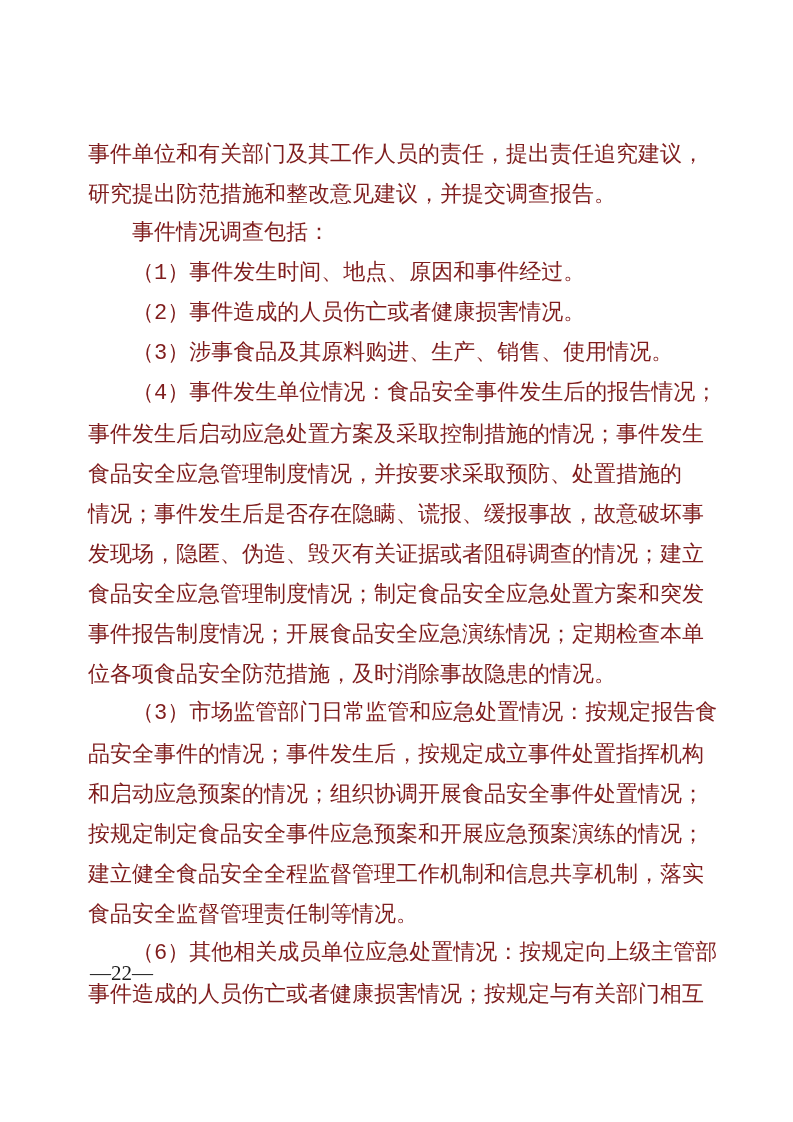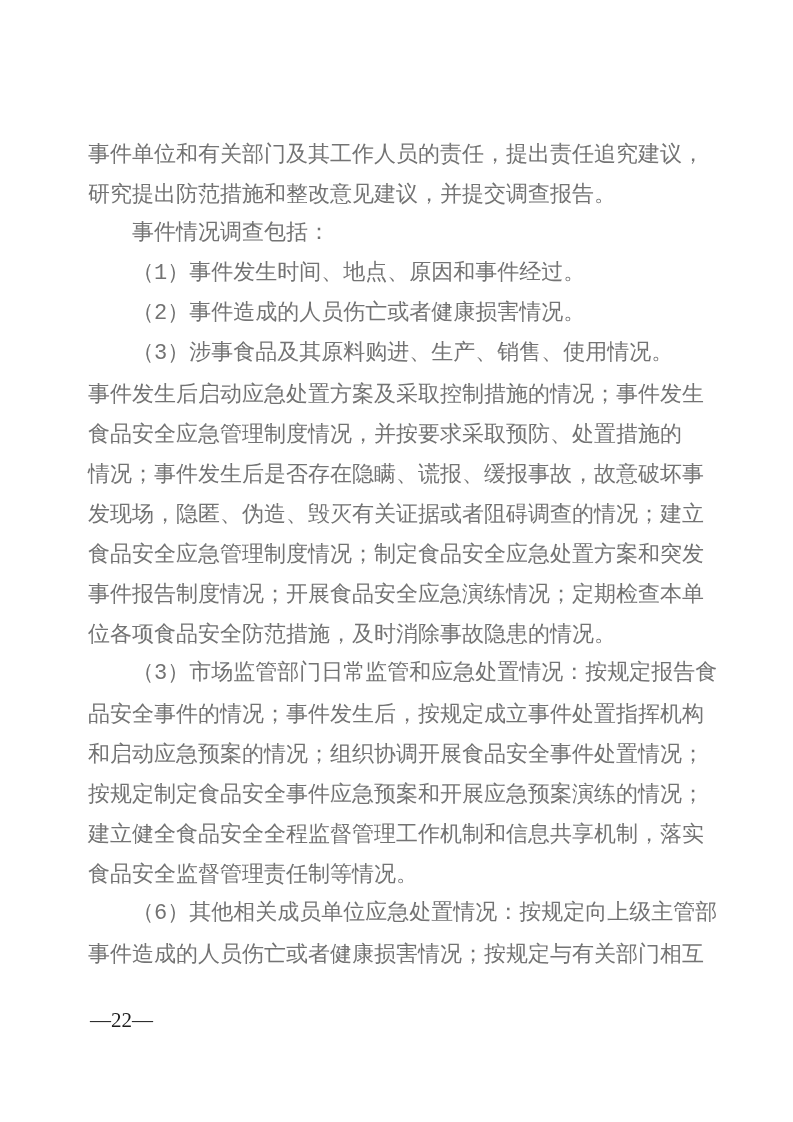--- a/index.html
+++ b/index.html
@@ -26,50 +26,51 @@
     width: 640px;
     color: #1c1c1c;
   }
 
   .text-line {
     height: 40px;
     line-height: 40px;
     font-size: 22px;
     white-space: nowrap;
     letter-spacing: 0px;
-    color: #737373;
+    color: #7f1d1d;
   }
 
   .text-line.indent {
     padding-left: 44px;
     font-family: Liberation Mono, monospace;
   }
 
   .page-number {
     position: absolute;
     left: 90px;
-    top: 1005px;
+    top: 958px;
     height: 30px;
     line-height: 30px;
     font-size: 21px;
     color: #1c1c1c;
     white-space: nowrap;
   }
 </style>
 </head>
 <body>
 
 <div class="page">
   <div class="body-text" id="body-text">
       <div class="text-line">事件单位和有关部门及其工作人员的责任，提出责任追究建议，</div>
       <div class="text-line">研究提出防范措施和整改意见建议，并提交调查报告。</div>
       <div class="text-line indent">事件情况调查包括：</div>
       <div class="text-line indent">（1）事件发生时间、地点、原因和事件经过。</div>
       <div class="text-line indent">（2）事件造成的人员伤亡或者健康损害情况。</div>
       <div class="text-line indent">（3）涉事食品及其原料购进、生产、销售、使用情况。</div>
+      <div class="text-line indent">（4）事件发生单位情况：食品安全事件发生后的报告情况；</div>
       <div class="text-line">事件发生后启动应急处置方案及采取控制措施的情况；事件发生</div>
       <div class="text-line">食品安全应急管理制度情况，并按要求采取预防、处置措施的</div>
       <div class="text-line">情况；事件发生后是否存在隐瞒、谎报、缓报事故，故意破坏事</div>
       <div class="text-line">发现场，隐匿、伪造、毁灭有关证据或者阻碍调查的情况；建立</div>
       <div class="text-line">食品安全应急管理制度情况；制定食品安全应急处置方案和突发</div>
       <div class="text-line">事件报告制度情况；开展食品安全应急演练情况；定期检查本单</div>
       <div class="text-line">位各项食品安全防范措施，及时消除事故隐患的情况。</div>
       <div class="text-line indent">（3）市场监管部门日常监管和应急处置情况：按规定报告食</div>
       <div class="text-line">品安全事件的情况；事件发生后，按规定成立事件处置指挥机构</div>
       <div class="text-line">和启动应急预案的情况；组织协调开展食品安全事件处置情况；</div>

